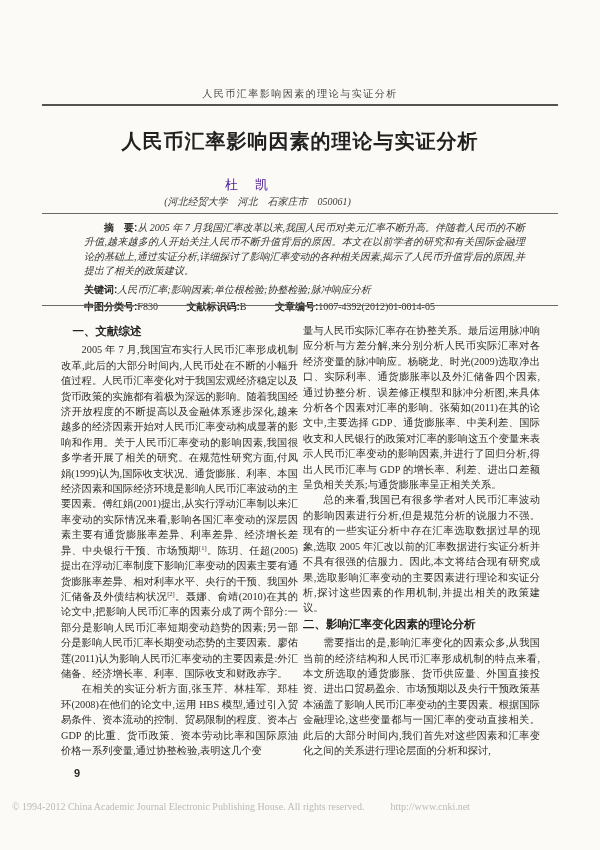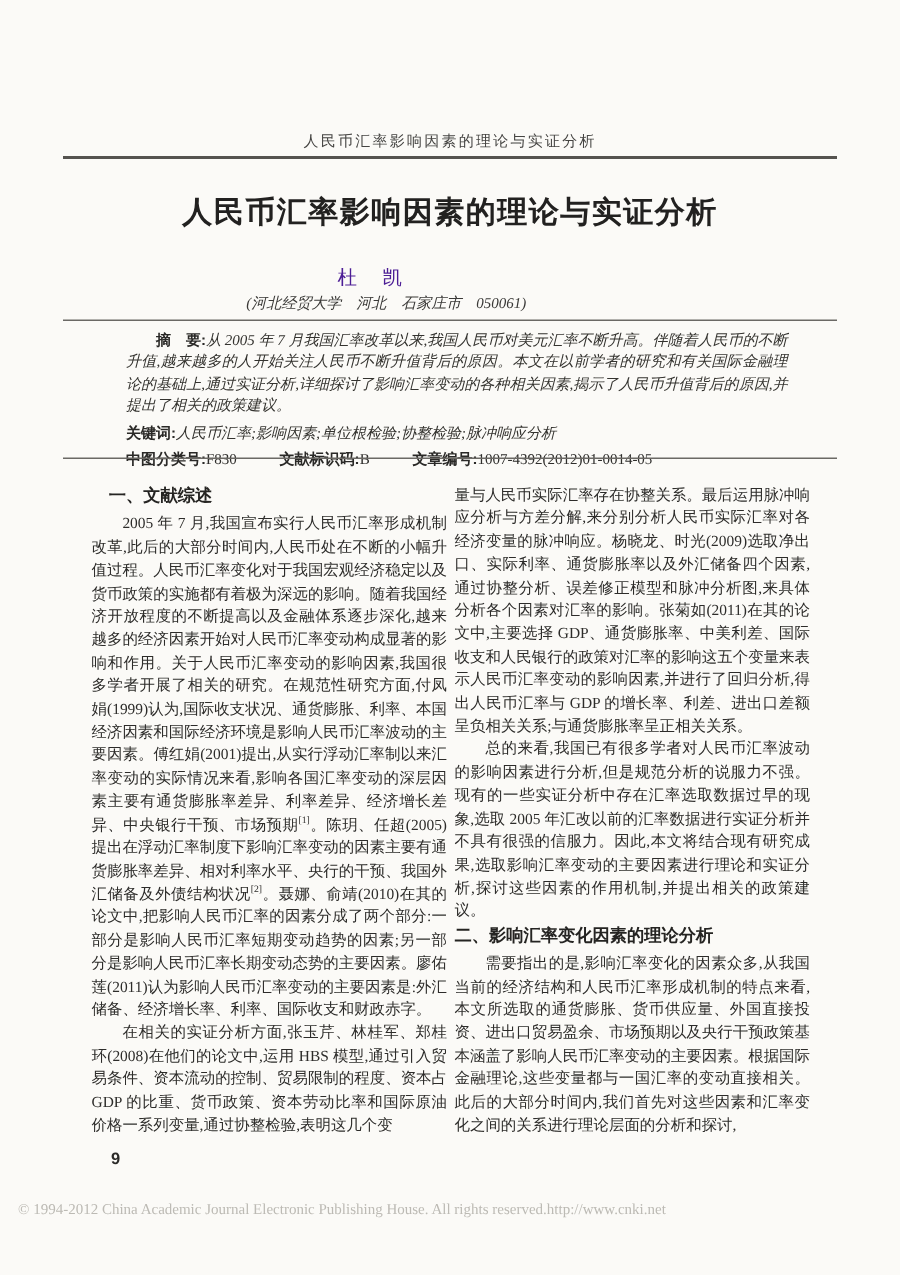--- a/index.html
+++ b/index.html
@@ -61,21 +61,21 @@
   }
   .sec-heading.centered { padding-left:0; }
   sup.ref { font-size:6.5px; vertical-align:super; line-height:0; }
   .page-number {
     position:absolute; top:767px; left:74px;
     font-size:11px; font-weight:bold;
     font-family:"Liberation Sans","DejaVu Sans",sans-serif; color:#2b2a28;
   }
   .footer {
     position:absolute; top:801px; left:12px; width:576px;
-    display:flex; font-size:10px; color:#bcbab4; white-space:nowrap;
+    display:flex; gap:26px; font-size:10px; color:#bcbab4; white-space:nowrap;
   }
 </style>
 </head>
 <body>
 
 <div class="running-title">人民币汇率影响因素的理论与实证分析</div>
 <div class="rule rule-top"></div>
 
 <h1 class="article-title">人民币汇率影响因素的理论与实证分析</h1>
 <div class="author">杜　凯</div>

